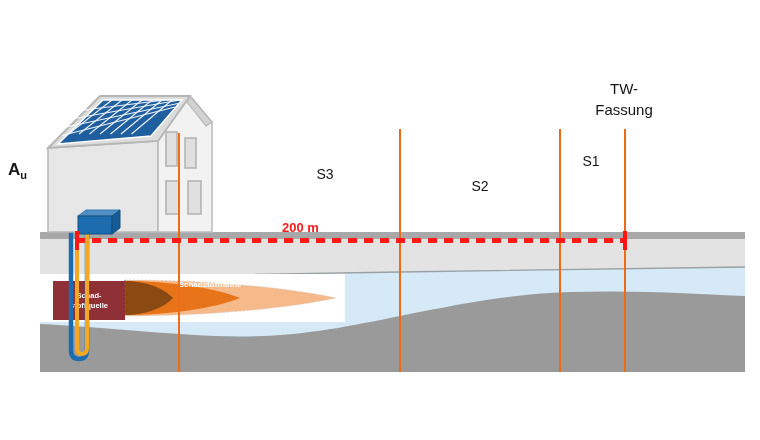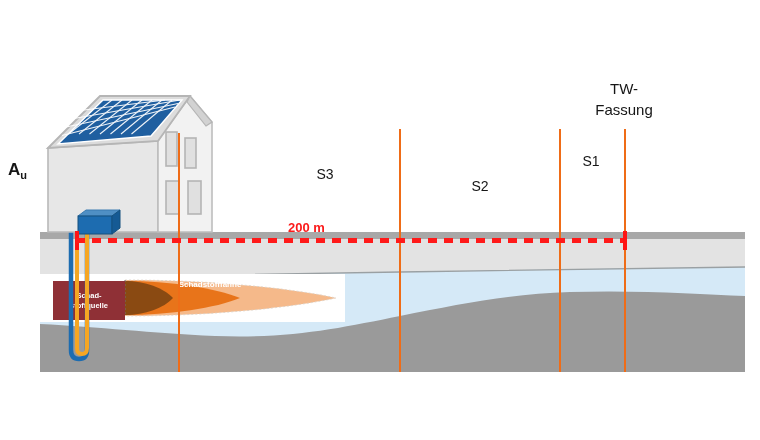--- a/index.html
+++ b/index.html
@@ -45,21 +45,21 @@
   #dash-line{left:76px;top:238px;width:550px;height:5px;
      background:repeating-linear-gradient(to right,#ff1a1a 0 9px,transparent 9px 16px);}
   .redtick{width:4px;height:19px;background:#ff1414;}
 
   
   .zlabel{color:#161616;font-size:14px;text-align:center;}
   #au-label{left:8px;top:160px;color:#161616;font-size:17px;font-weight:bold;}
   #au-label sub{font-size:11px;}
   #tw-label{left:560px;top:78px;width:128px;text-align:center;
       color:#161616;font-size:15px;line-height:21px;}
-  #m-label{left:288px;top:220px;color:#fb1b1b;font-size:13px;font-weight:bold;}
+  #m-label{left:282px;top:220px;color:#fb1b1b;font-size:13px;font-weight:bold;}
 </style>
 </head>
 <body>
 
 <div id="stage">
 
   <div class="abs" id="ground-block">
     <div class="abs" id="unsat"></div>
     <svg class="abs" id="geo-svg" viewBox="0 0 705 140" preserveAspectRatio="none">
 

